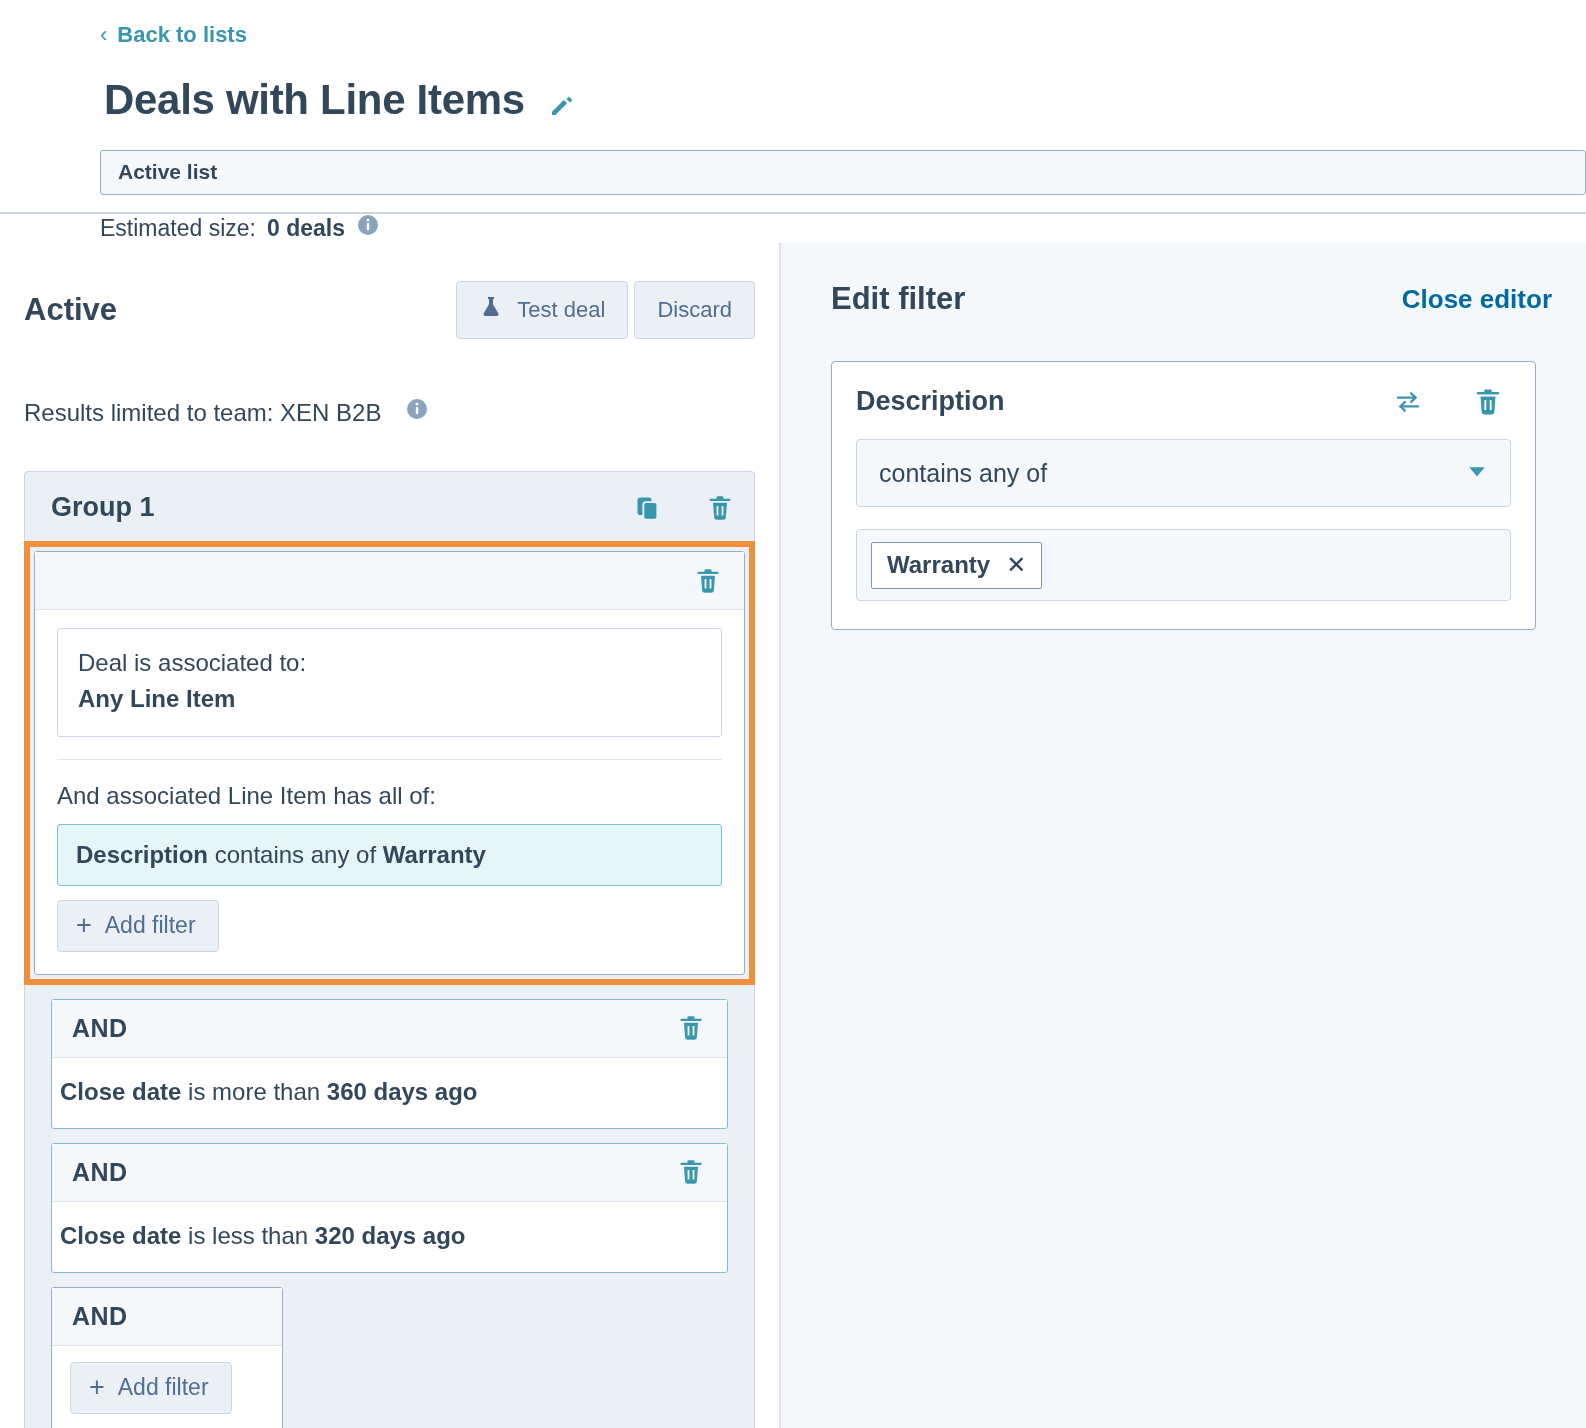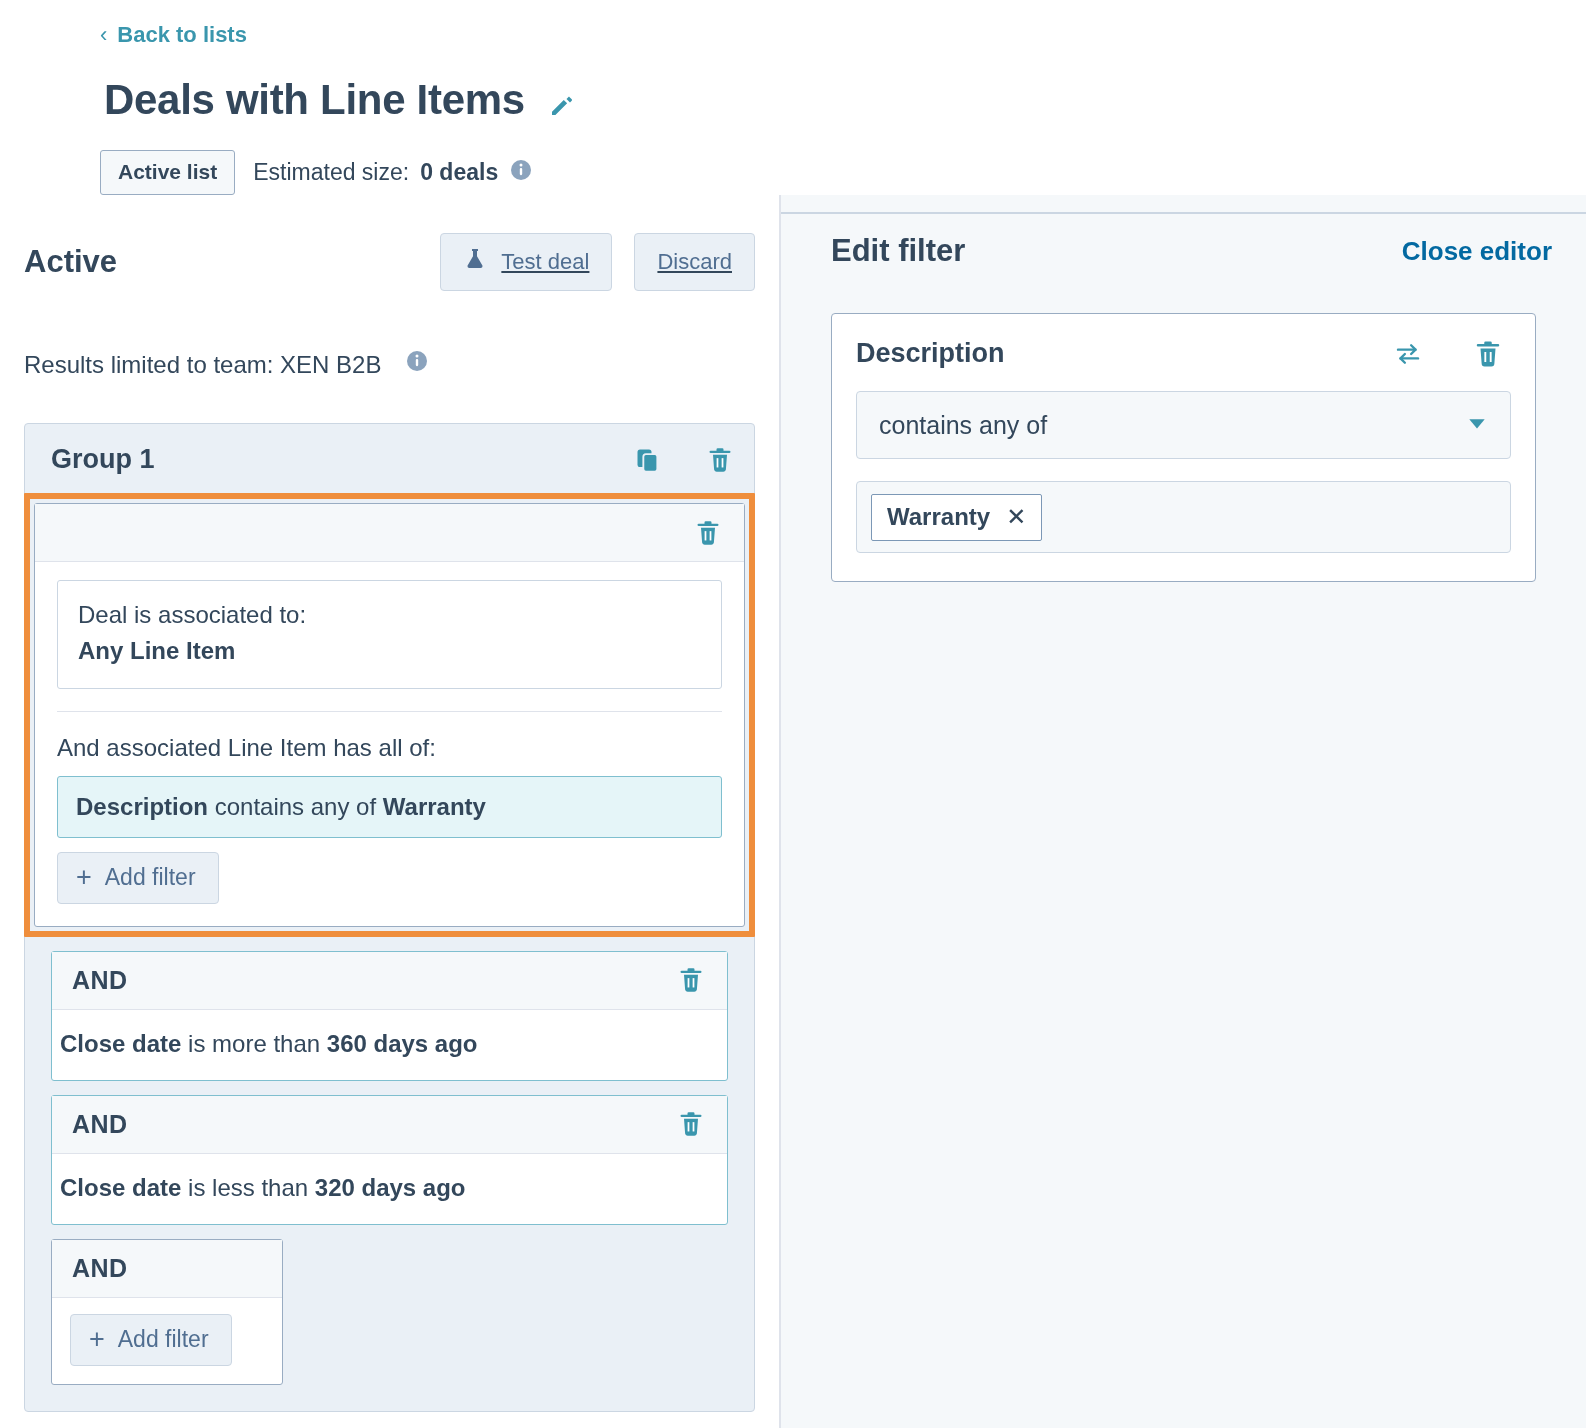--- a/index.html
+++ b/index.html
@@ -24,20 +24,21 @@
   .title-row {
     display: flex; align-items: flex-end; gap: 22px;
     margin: 28px 0 0 104px;
   }
   .page-title { font-size: 42px; font-weight: bold; color: #33475b; letter-spacing: -0.3px; }
   .pencil-icon { cursor: pointer; display:block; }
 
   .meta-row {
     display: flex; gap: 18px;
     margin: 26px 0 0 100px;
+    flex-direction: column;
   }
   .active-pill {
     border: 1px solid #99acc2;
     background: #f5f8fa;
     color: #33475b;
     font-weight: bold; font-size: 21px;
     padding: 9px 17px 10px 17px;
     border-radius: 3px;
     cursor: pointer;
   }
@@ -62,21 +63,21 @@
     width: 805px; background: #f5f8fa;
     padding: 0 24px;
   }
 
   
   .filters-bar {
     display: flex; align-items: center;
     margin-top: 38px;
   }
   .filters-title { font-size: 31px; font-weight: bold; color: #33475b; }
-  .filters-actions { margin-left: auto; display: flex; gap: 22px; text-decoration: underline; }
+  .filters-actions { margin-left: auto; display: flex; gap: 6px; }
   .btn-secondary {
     background: #eaf0f6; color: #506e91;
     border: 1px solid #cbd6e2;
     border-radius: 4px;
     font-size: 22px;
     padding: 13px 22px;
     display: inline-flex; align-items: center; gap: 14px;
     cursor: pointer;
     font-family: "Liberation Sans", sans-serif;
   }

